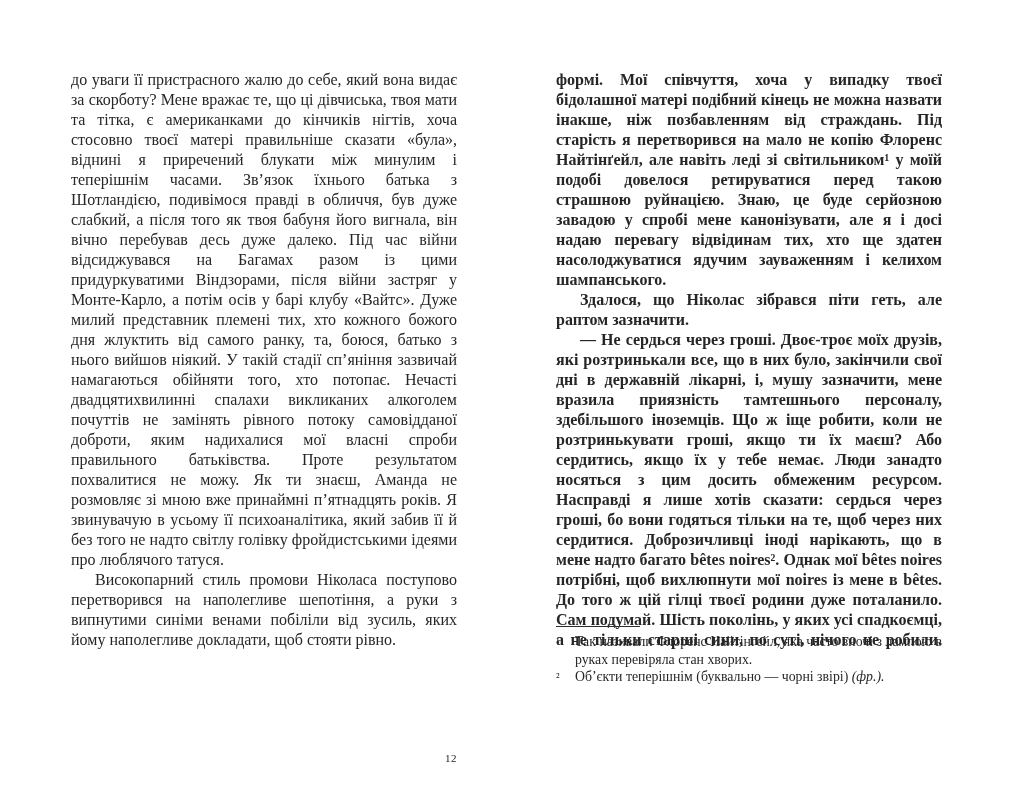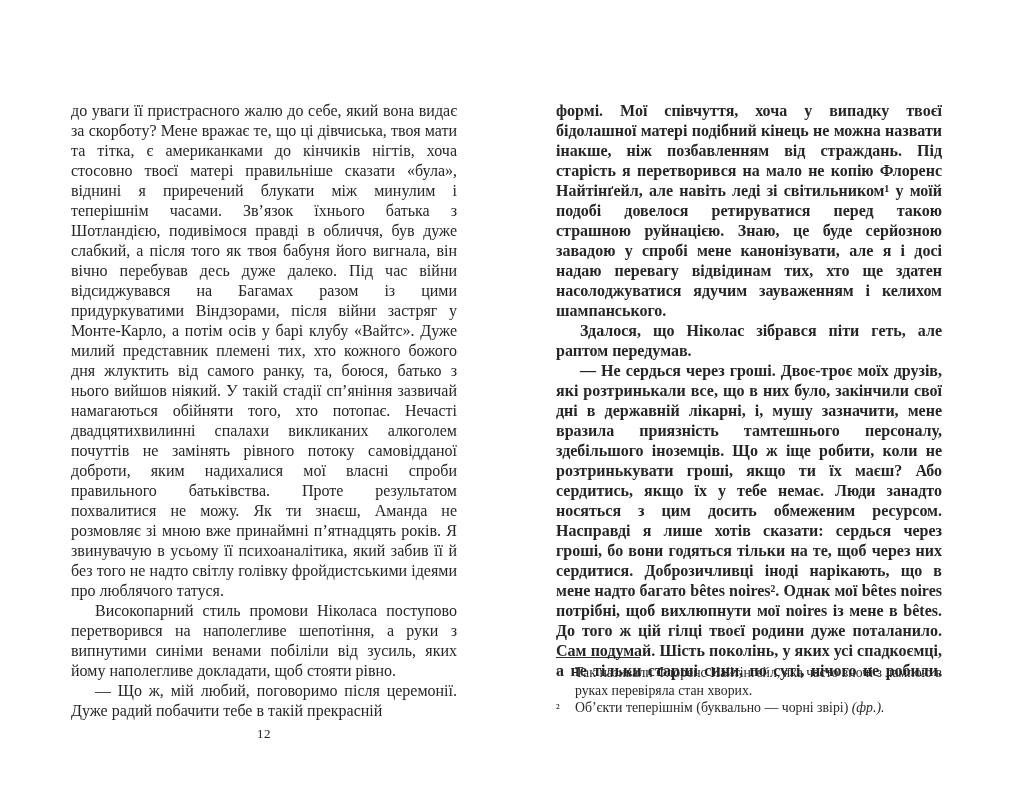--- a/index.html
+++ b/index.html
@@ -17,21 +17,20 @@
   }
   .spread {
     position: absolute;
     inset: 0;
     background: #ffffff;
   }
   .page {
     position: absolute;
     top: 70px;
     width: 386px;
-    margin-top: 31px;
   }
   .page-left  { left: 71px;  height: 652px; overflow: hidden; }
   .page-right { left: 556px; height: 652px; }
   .main-text { overflow: hidden; }
   .page-right .main-text { height: 580px; font-weight: bold; }
   .page p {
     margin: 0;
     font-size: 16px;
     line-height: 20px;
     text-align: justify;
@@ -61,48 +60,47 @@
   }
   .fn-marker {
     display: inline-block;
     width: 19px;
     text-indent: 0;
     font-size: 12px;
   }
   .it { font-style: italic; }
   .pagenum {
     position: absolute;
-    top: 726px;
+    top: 752px;
     width: 386px;
-    text-align: center;
-    font-size: 13px;
+    text-align: right;
+    font-size: 11px;
     letter-spacing: 0.5px;
   }
   .pagenum-left  { left: 71px; }
   .pagenum-right { left: 556px; }
 </style>
 </head>
 <body>
 
 <div class="spread">
 
   <div class="page page-left">
     <div class="main-text">
       <p>до уваги її пристрасного жалю до себе, який вона видає за скорботу? Мене вражає те, що ці дівчиська, твоя мати та тітка, є американками до кінчиків нігтів, хоча стосовно твоєї матері правильніше сказати «була», віднині я приречений блукати між минулим і теперішнім часами. Зв’язок їхнього батька з Шотландією, подивімося правді в обличчя, був дуже слабкий, а після того як твоя бабуня його вигнала, він вічно перебував десь дуже далеко. Під час війни відсиджувався на Багамах разом із цими придуркуватими Віндзорами, після війни застряг у Монте-Карло, а потім осів у барі клубу «Вайтс». Дуже милий представник племені тих, хто кожного божого дня жлуктить від самого ранку, та, боюся, батько з нього вийшов ніякий. У такій стадії сп’яніння зазвичай намагаються обійняти того, хто потопає. Нечасті двадцятихвилинні спалахи викликаних алкоголем почуттів не замінять рівного потоку самовідданої доброти, яким надихалися мої власні спроби правильного батьківства. Проте результатом похвалитися не можу. Як ти знаєш, Аманда не розмовляє зі мною вже принаймні п’ятнадцять років. Я звинувачую в усьому її психоаналітика, який забив її й без того не надто світлу голівку фройдистськими ідеями про люблячого татуся.</p>
       <p class="indent">Високопарний стиль промови Ніколаса поступово перетворився на наполегливе шепотіння, а руки з випнутими синіми венами побіліли від зусиль, яких йому наполегливе докладати, щоб стояти рівно.</p>
-      <p class="indent">— Що ж, мій любий, поговоримо після церемонії. Дуже радий побачити тебе в такій прекрасній</p>
     </div>
   </div>
 
   <div class="pagenum pagenum-left">12</div>
 
   <div class="page page-right">
     <div class="main-text">
       <p>формі. Мої співчуття, хоча у випадку твоєї бідолашної матері подібний кінець не можна назвати інакше, ніж позбавленням від страждань. Під старість я перетворився на мало не копію Флоренс Найтінґейл, але навіть леді зі світильником¹ у моїй подобі довелося ретируватися перед такою страшною руйнацією. Знаю, це буде серйозною завадою у спробі мене канонізувати, але я і досі надаю перевагу відвідинам тих, хто ще здатен насолоджуватися ядучим зауваженням і келихом шампанського.</p>
-      <p class="indent">Здалося, що Ніколас зібрався піти геть, але раптом передумав.</p>
+      <p class="indent">Здалося, що Ніколас зібрався піти геть, але раптом зазначити.</p>
       <p class="indent">— Не сердься через гроші. Двоє-троє моїх друзів, які розтринькали все, що в них було, закінчили свої дні в державній лікарні, і, мушу зазначити, мене вразила приязність тамтешнього персоналу, здебільшого іноземців. Що ж іще робити, коли не розтринькувати гроші, якщо ти їх маєш? Або сердитись, якщо їх у тебе немає. Люди занадто носяться з цим досить обмеженим ресурсом. Насправді я лише хотів сказати: сердься через гроші, бо вони годяться тільки на те, щоб через них сердитися. Доброзичливці іноді нарікають, що в мене надто багато bêtes noires². Однак мої bêtes noires потрібні, щоб вихлюпнути мої noires із мене в bêtes. До того ж цій гілці твоєї родини дуже поталанило. Сам подумай. Шість поколінь, у яких усі спадкоємці, а не тільки старші сини, по суті, нічого не робили. Вони могли вдавати, що працюють, особливо</p>
     </div>
 
     <div class="footnotes">
       <div class="fn-rule"></div>
       <div class="footnote">
         <span class="fn-marker">¹</span><span>Так називали Флоренс Найтінгейл, яка часто вночі з лампою в руках перевіряла стан хворих.</span>
       </div>
       <div class="footnote">
         <span class="fn-marker">²</span><span>Об’єкти теперішнім (буквально — чорні звірі) </span><span class="it">(фр.).</span>

